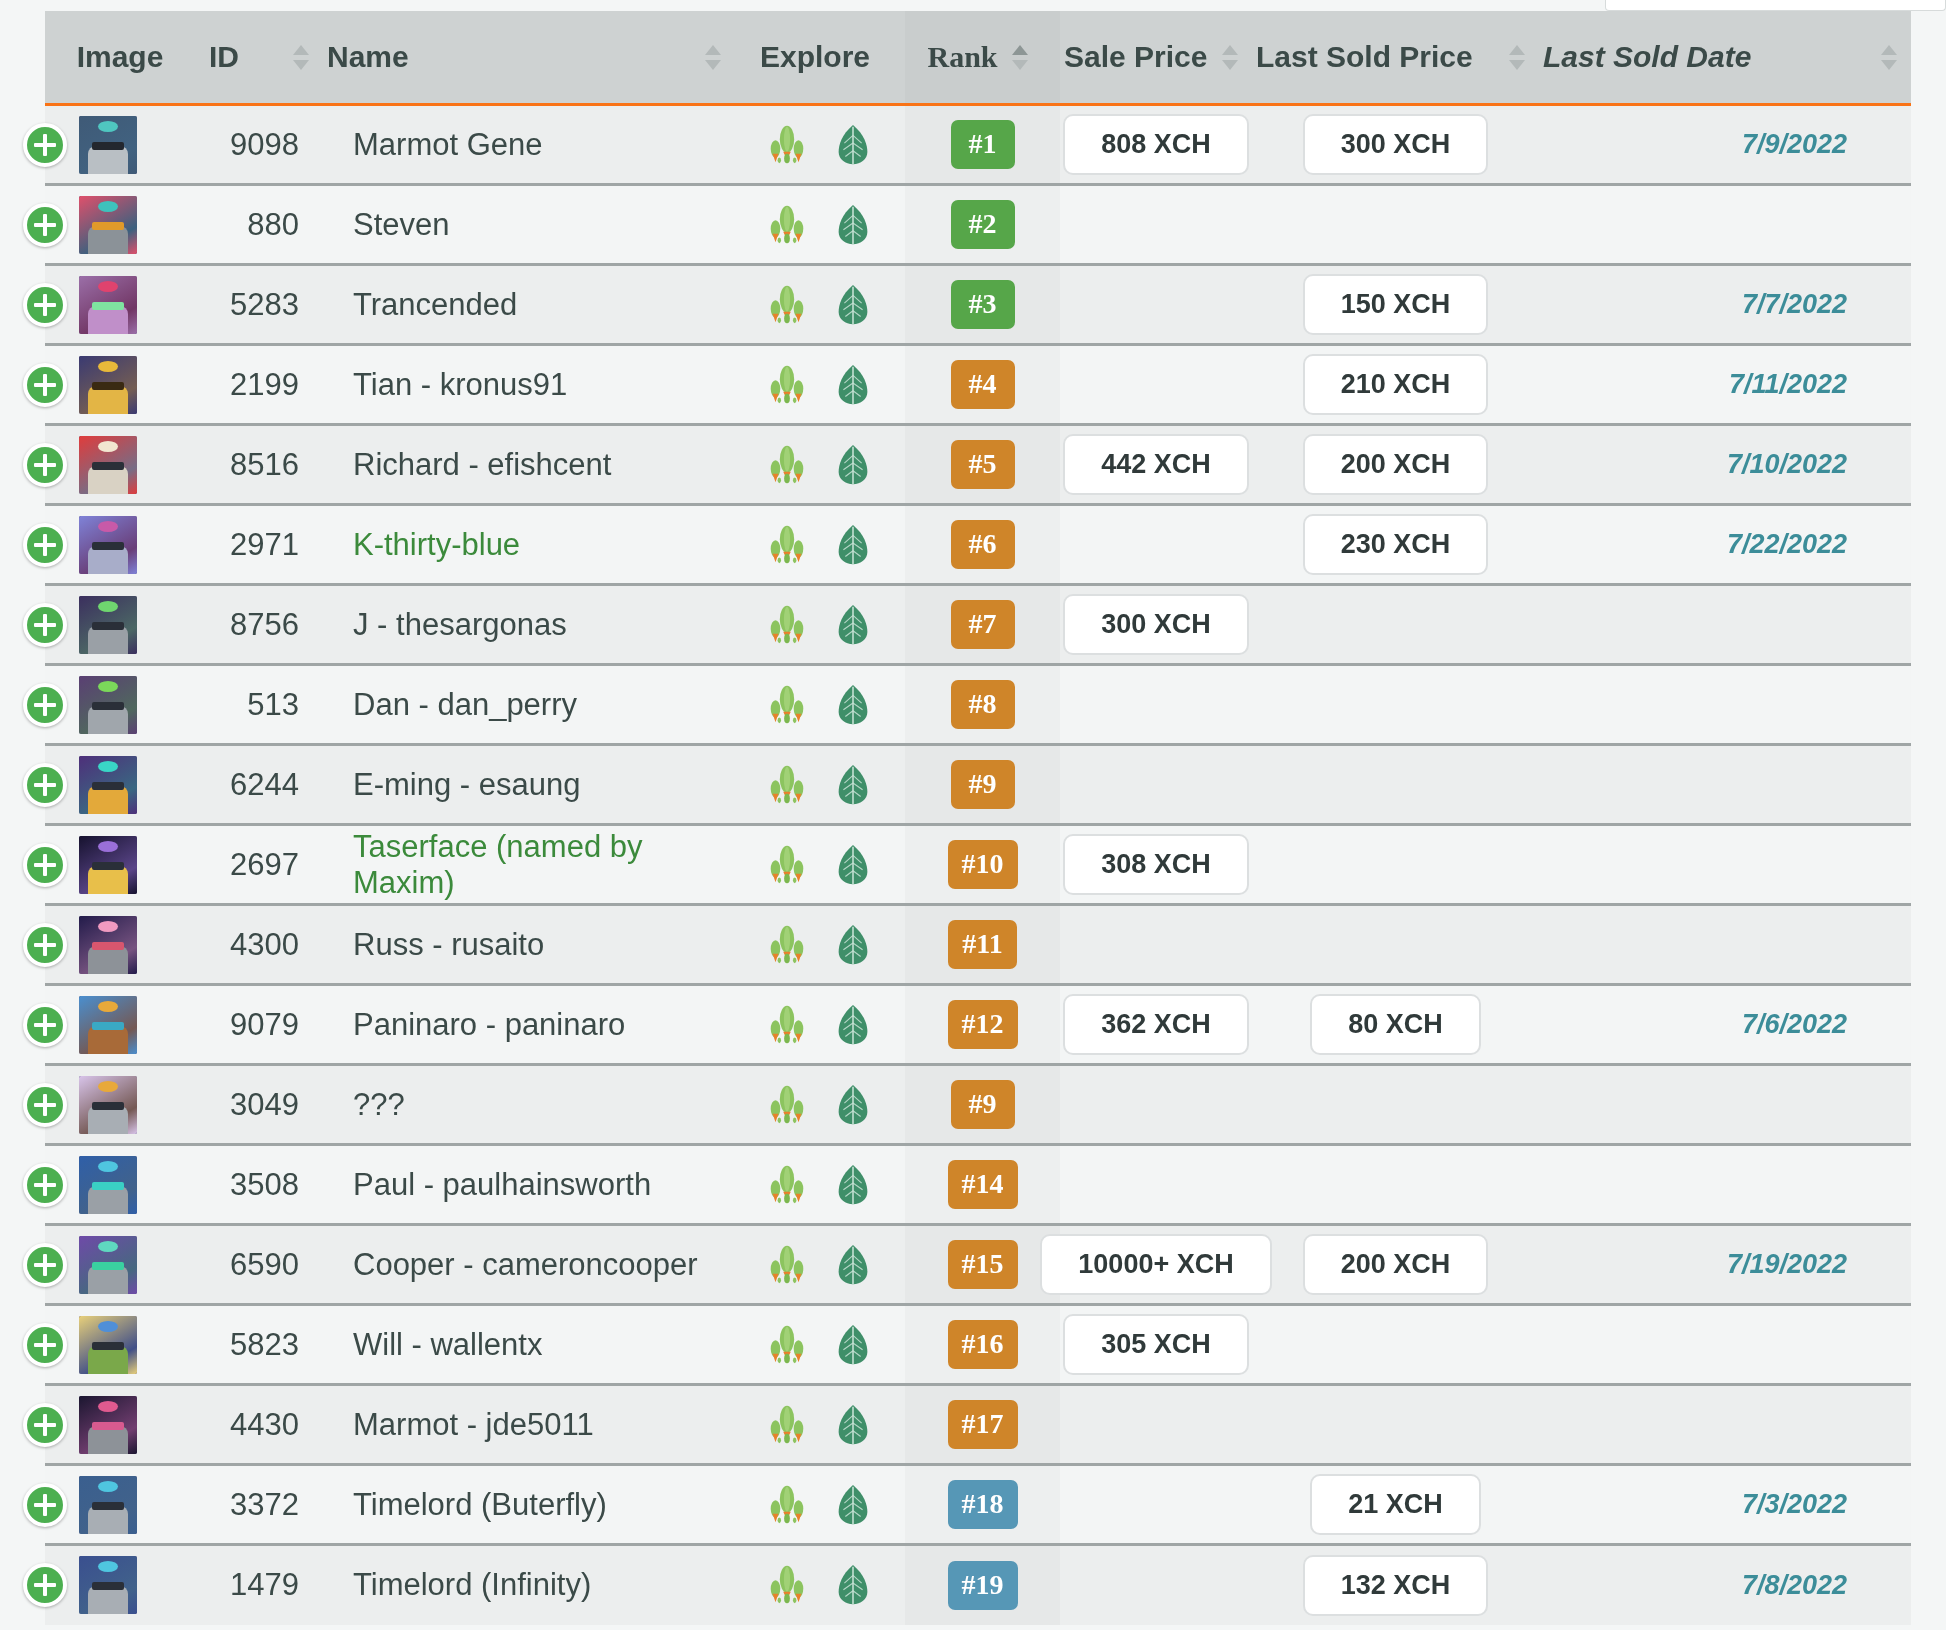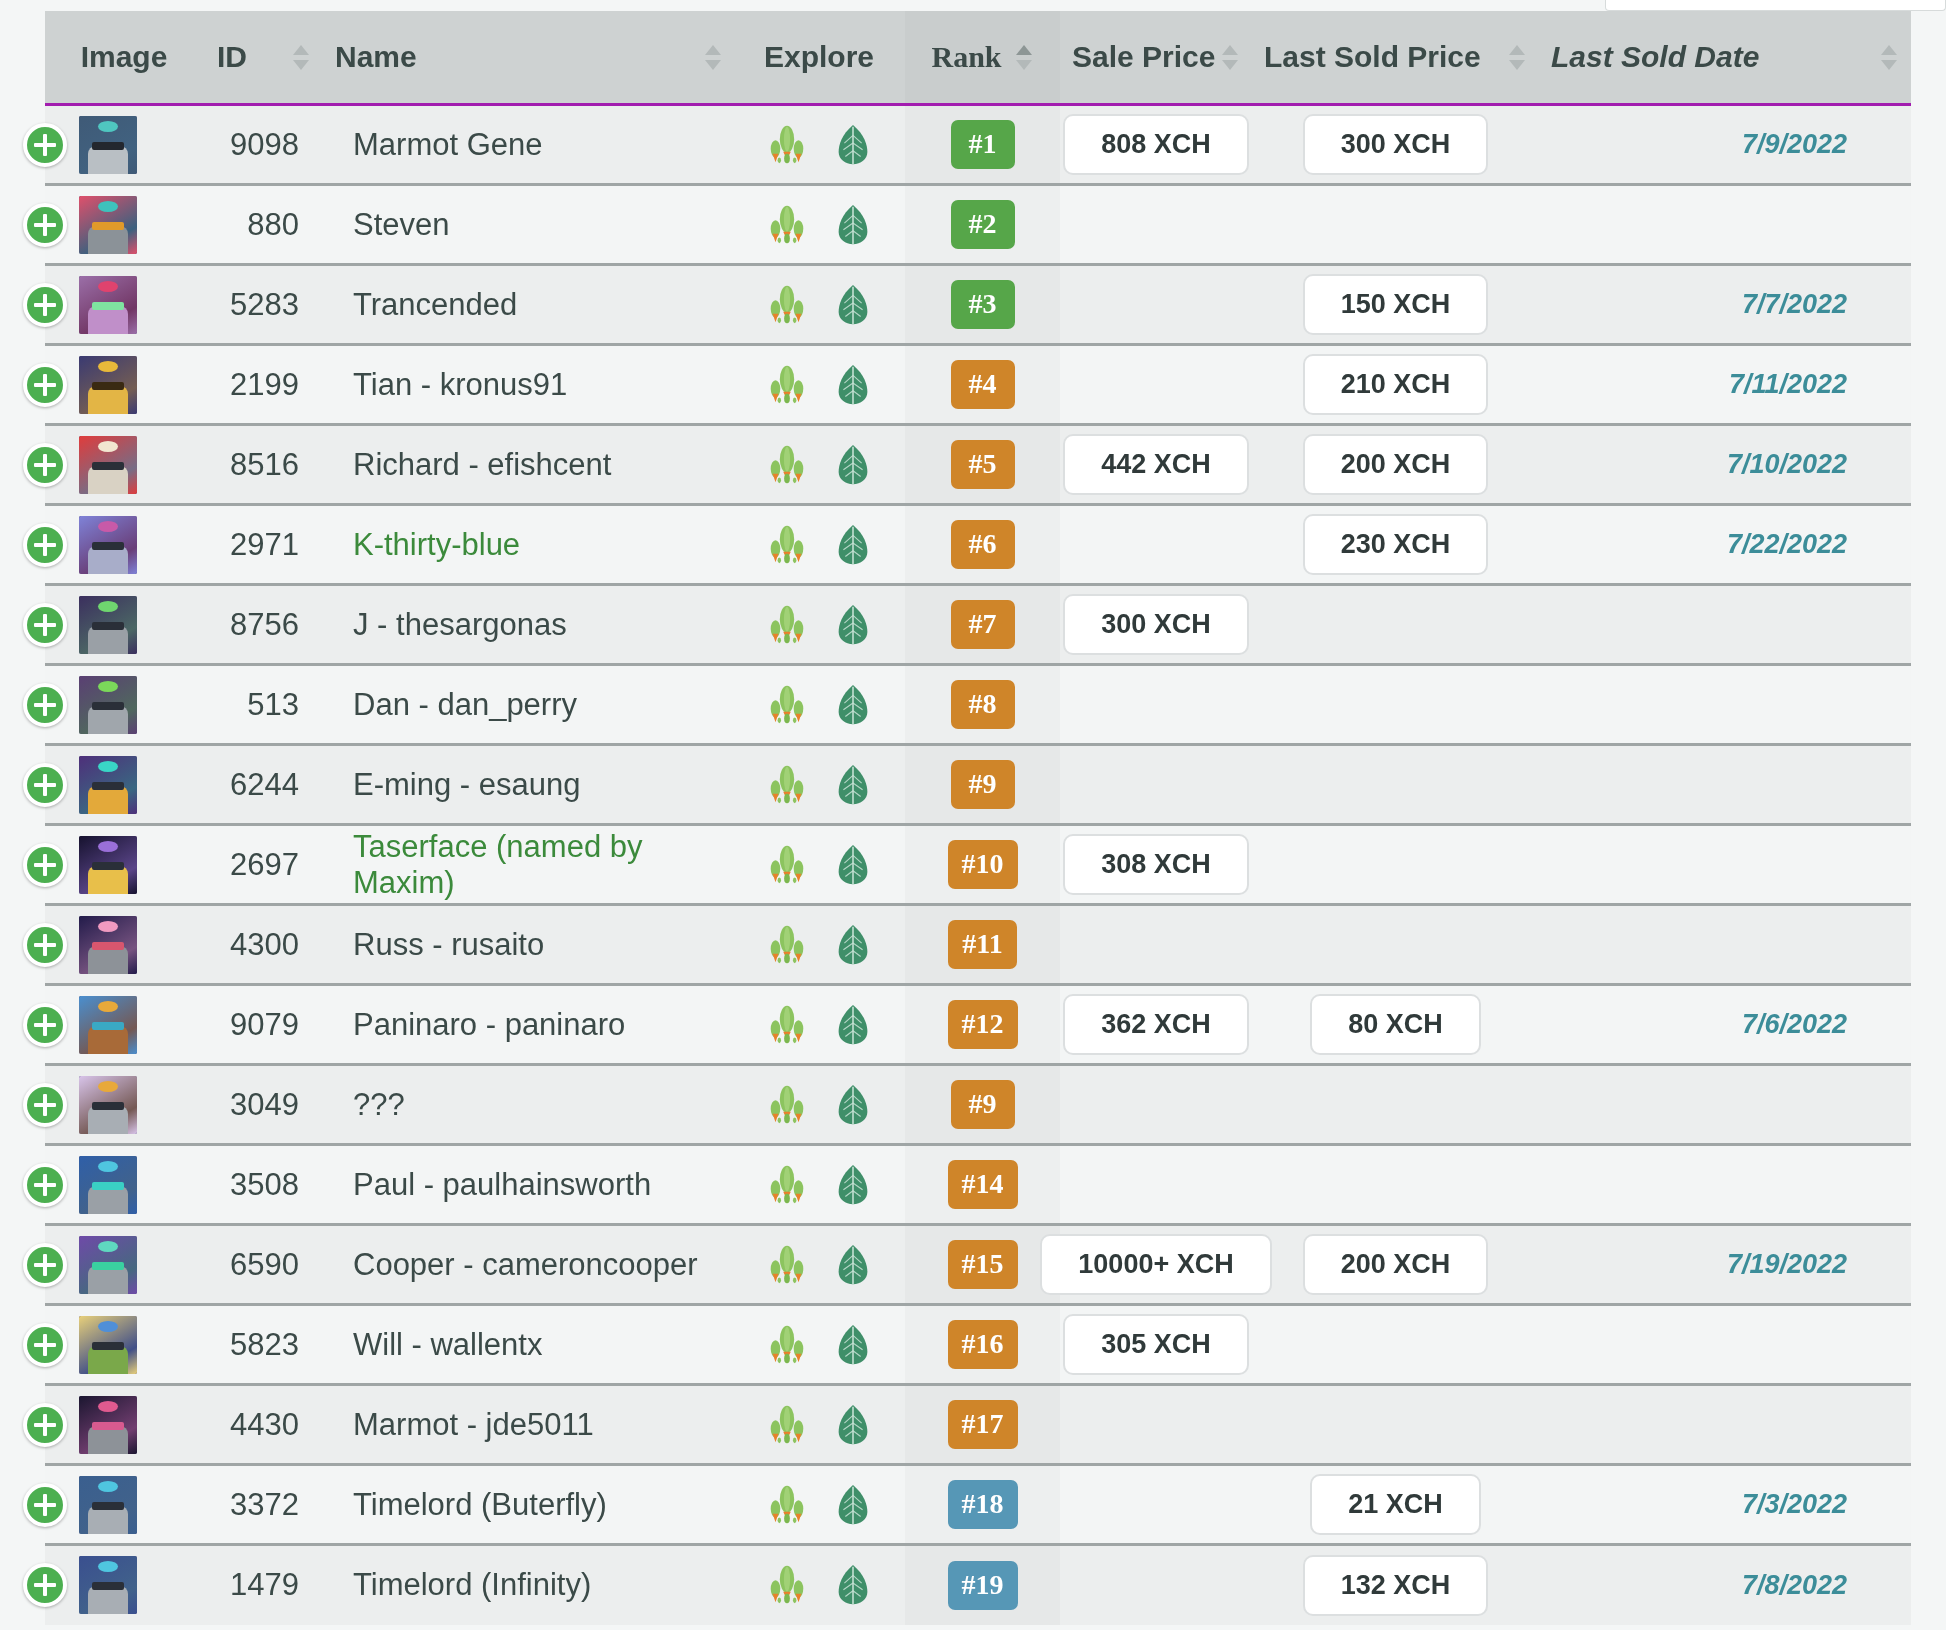--- a/index.html
+++ b/index.html
@@ -47,21 +47,20 @@
     text-align: left;
     position: relative;
     line-height: 1.18;
   }
   .th-inner {
     display: flex;
     align-items: center;
     justify-content: space-between;
     padding: 0 14px 0 0;
     height: 92px;
-    margin-left: 8px;
   }
   .th-label { padding-left: 4px; }
   .th-center .th-inner { justify-content: center; }
   .th-center.has-sort .th-inner { justify-content: center; gap: 14px; }
 
   
   .sorter {
     display: inline-flex;
     flex-direction: column;
     gap: 5px;
@@ -81,21 +80,21 @@
   tbody tr { height: 80px; }
   tbody tr.odd  td { background: #eceeee; }
   tbody tr.even td { background: #f3f5f5; }
   tbody td {
     border-top: 3px solid #9fa5a5;
     padding: 0;
     vertical-align: middle;
     font-size: 30px;
     color: #3b4a48;
   }
-  tbody tr:first-child td { border-top: 3px solid #a21caf; }
+  tbody tr:first-child td { border-top: 3px solid #f97316; }
 
   
   td.col-rank, th.col-rank { box-shadow: inset 0 0 0 9999px rgba(0,0,0,0.022); }
 
   
   .col-img   { width: 160px; }
   .col-id    { width: 118px; }
   .col-name  { width: 412px; }
   .col-expl  { width: 170px; }
   .col-rank  { width: 155px; font-family: Liberation Serif, serif; }

